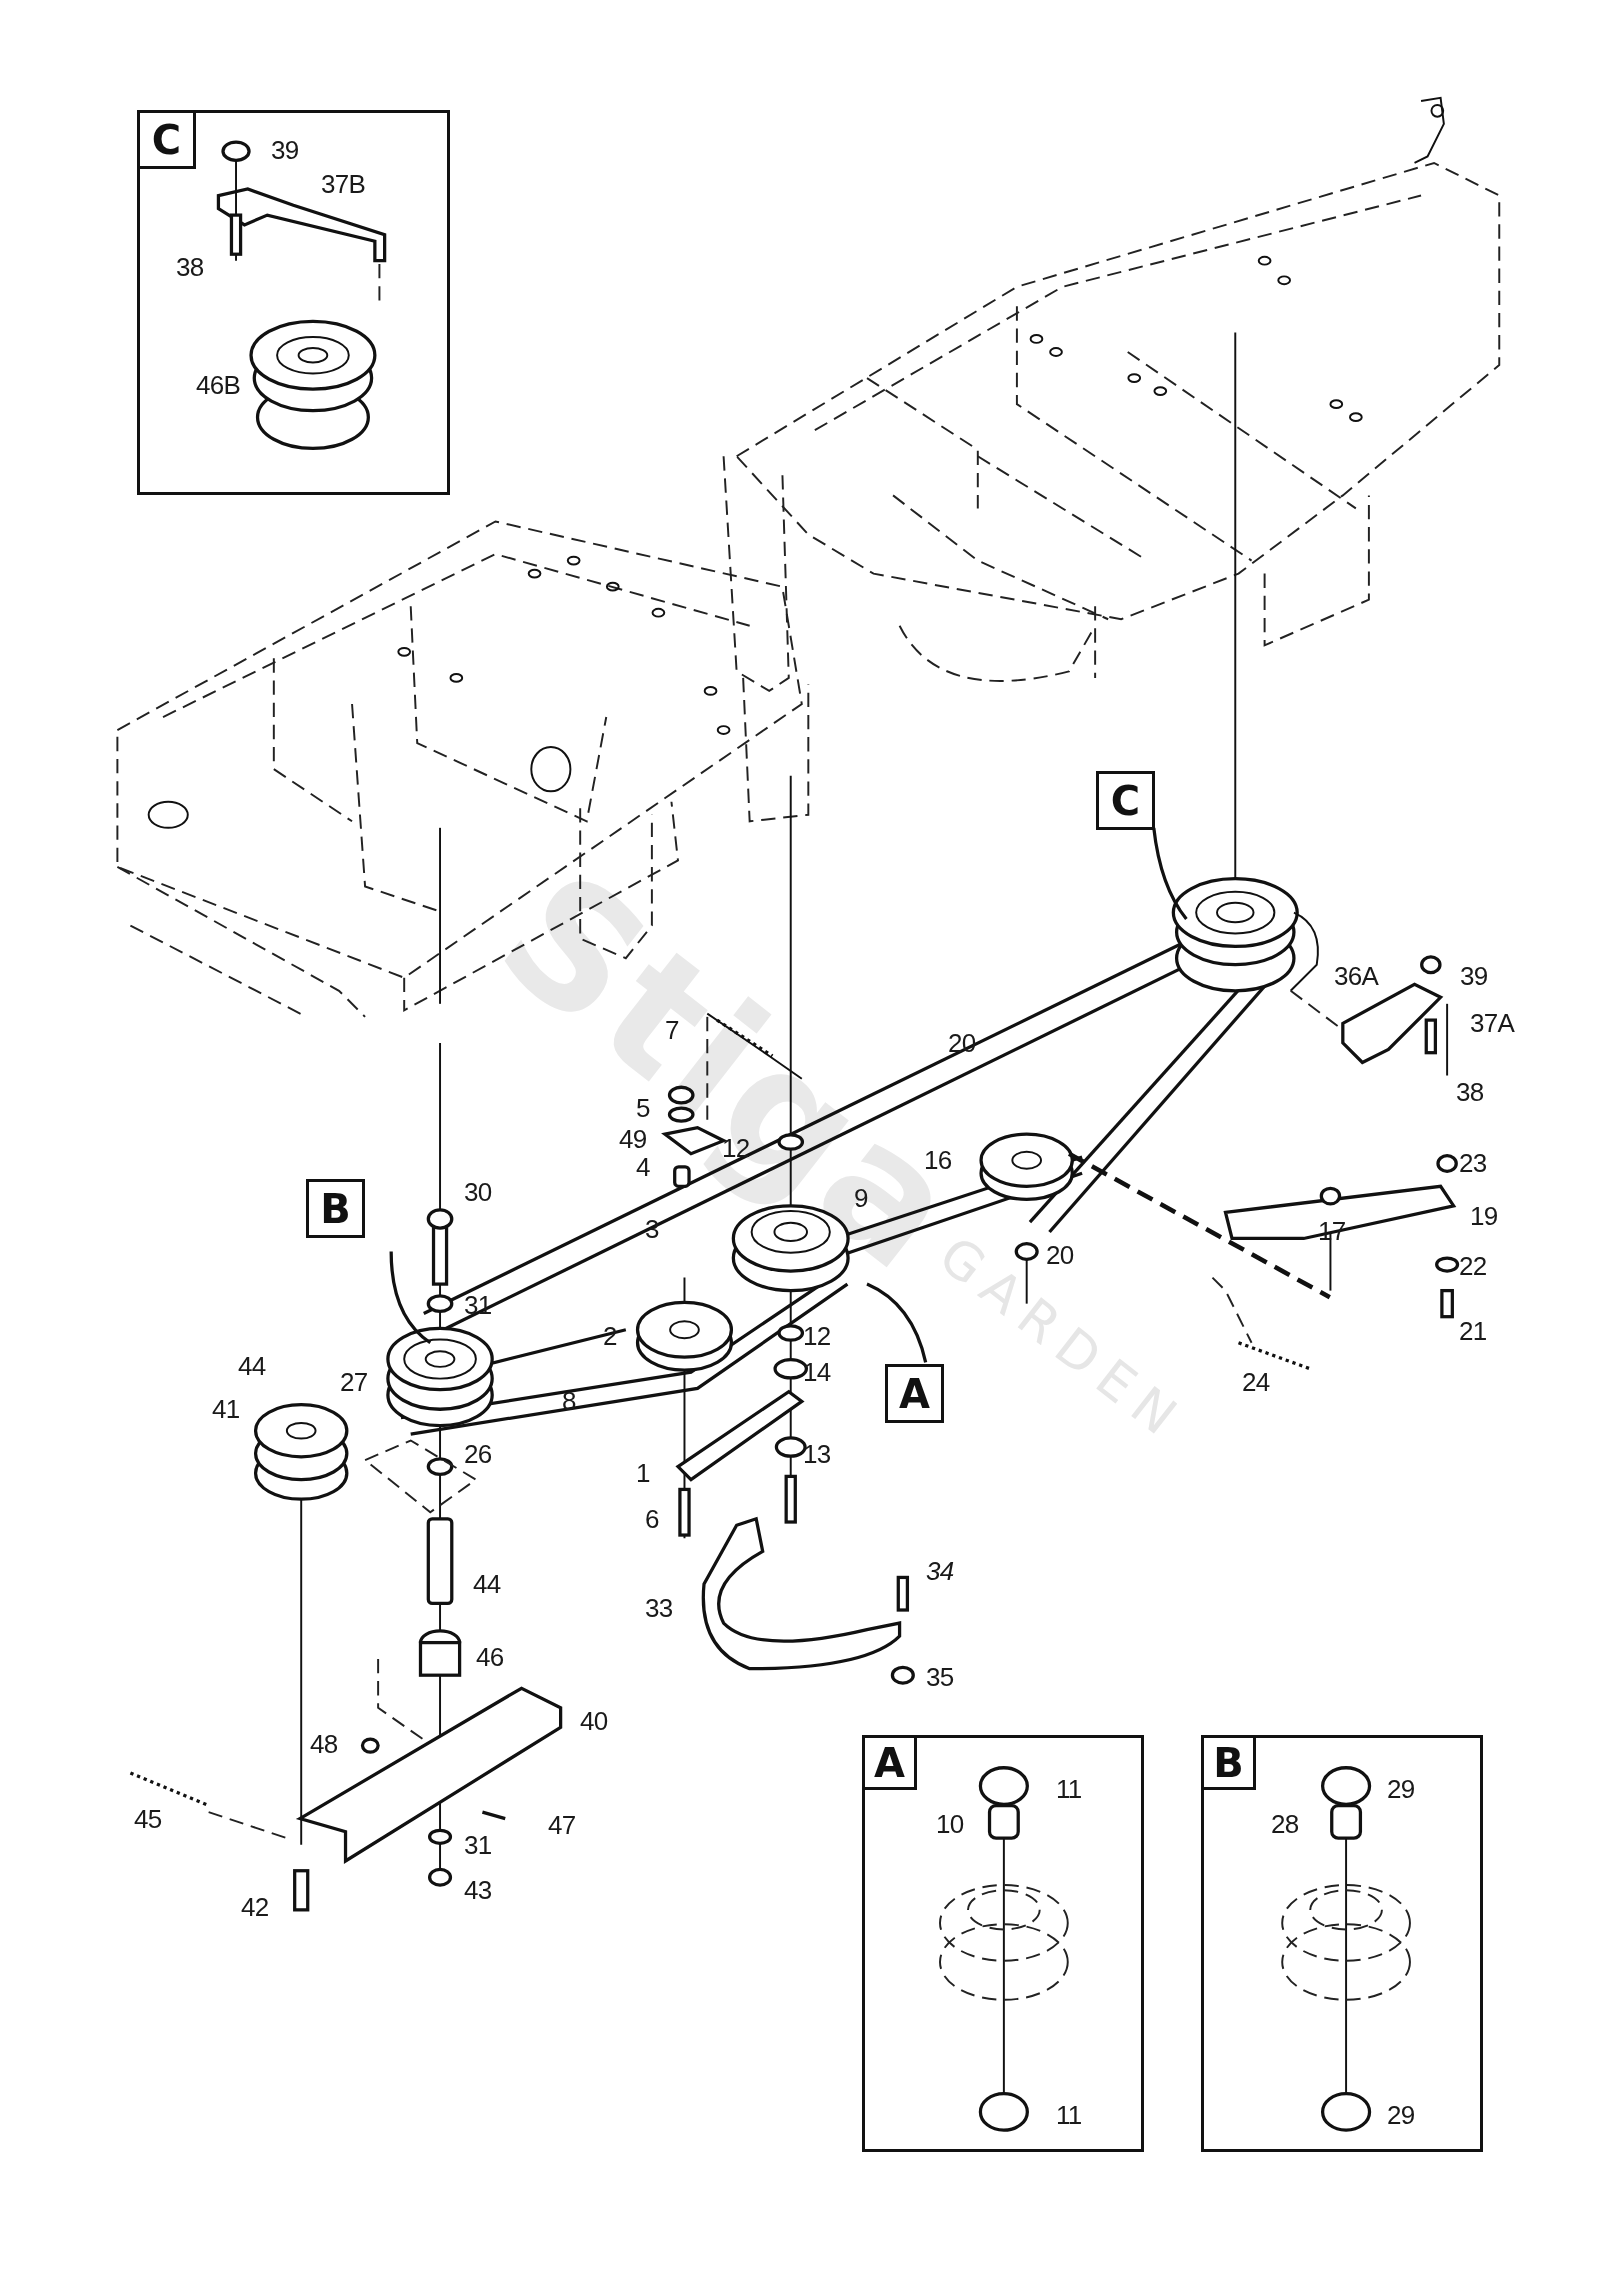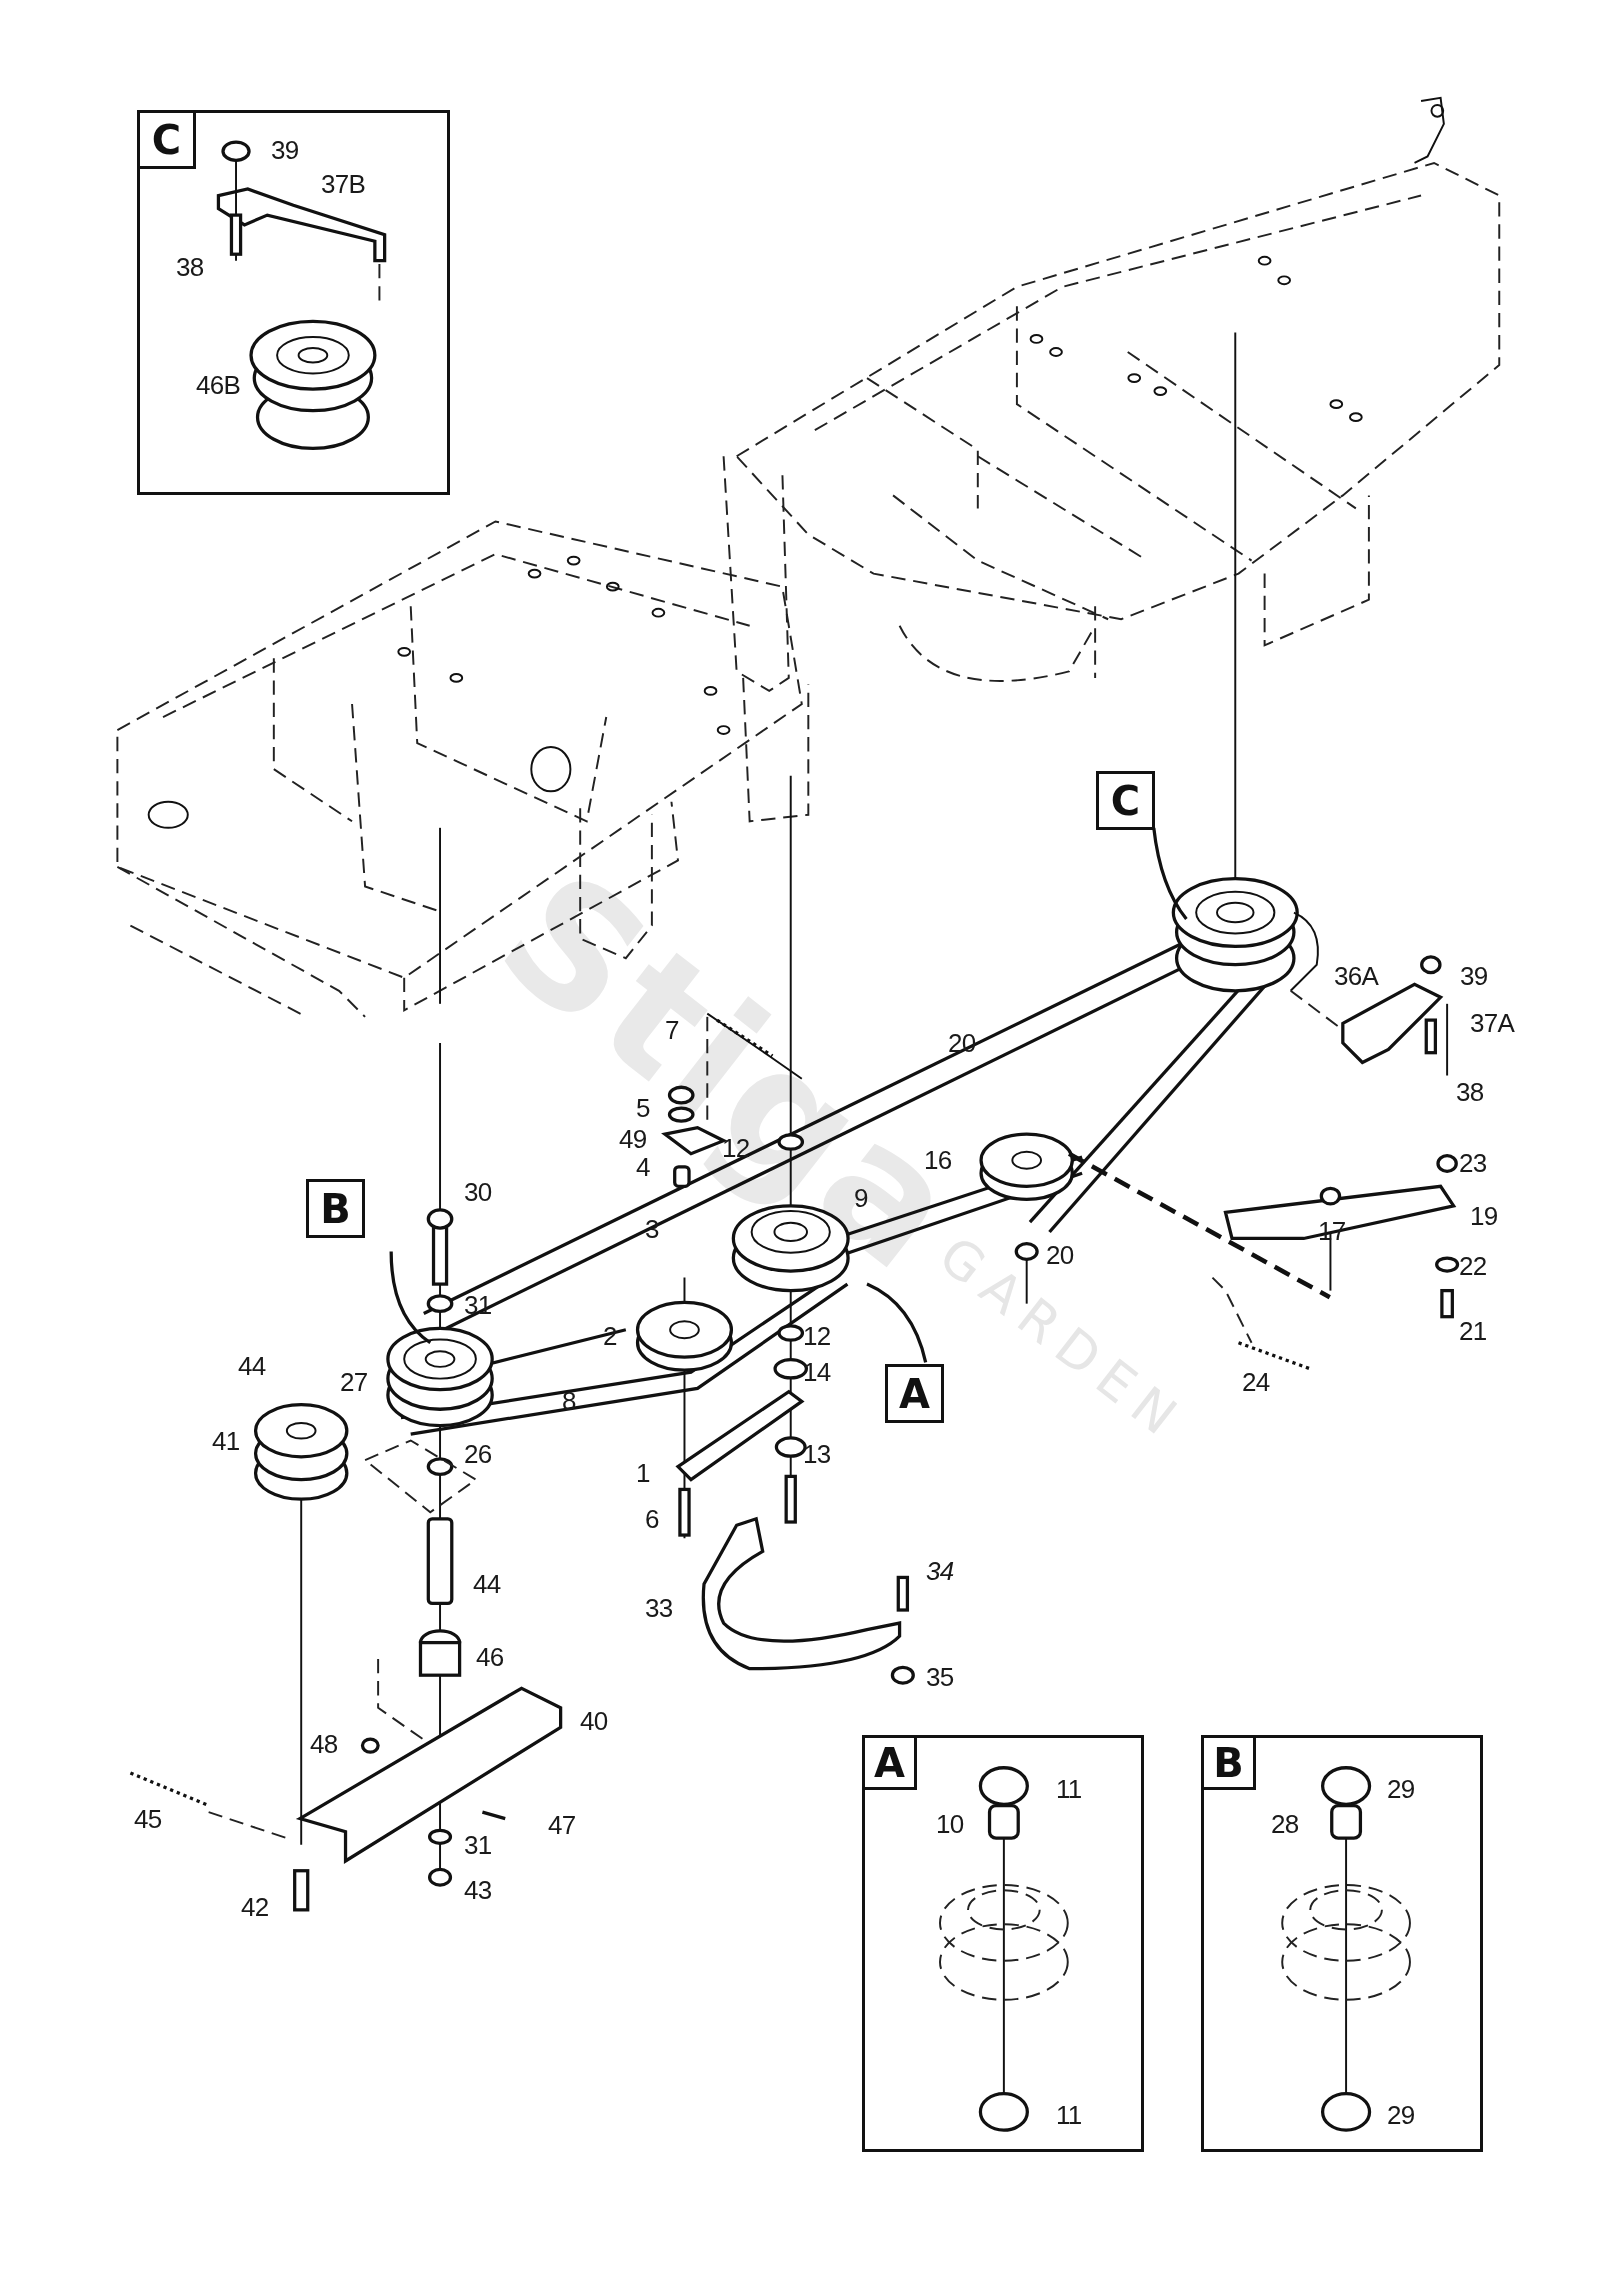--- a/index.html
+++ b/index.html
@@ -296,21 +296,21 @@
 <span class="lbl" style="left:1459px;top:1318px;">21</span>
 <span class="lbl" style="left:1242px;top:1369px;">24</span>
 <span class="lbl" style="left:464px;top:1179px;">30</span>
 <span class="lbl" style="left:464px;top:1292px;">31</span>
 <span class="lbl" style="left:340px;top:1341px;margin-top:28px;">27</span>
 <span class="lbl" style="left:603px;top:1323px;">2</span>
 <span class="lbl" style="left:803px;top:1323px;">12</span>
 <span class="lbl" style="left:803px;top:1359px;">14</span>
 <span class="lbl" style="left:562px;top:1388px;">8</span>
 <span class="lbl" style="left:238px;top:1353px;">44</span>
-<span class="lbl" style="left:212px;top:1428px;text-align:right;">41</span>
+<span class="lbl" style="left:212px;top:1396px;text-align:right;">41</span>
 <span class="lbl" style="left:464px;top:1441px;">26</span>
 <span class="lbl" style="left:636px;top:1460px;">1</span>
 <span class="lbl" style="left:803px;top:1441px;">13</span>
 <span class="lbl" style="left:645px;top:1506px;">6</span>
 <span class="lbl" style="left:473px;top:1571px;">44</span>
 <span class="lbl" style="left:926px;top:1558px;font-style:italic;">34</span>
 <span class="lbl" style="left:645px;top:1595px;">33</span>
 <span class="lbl" style="left:926px;top:1664px;">35</span>
 <span class="lbl" style="left:476px;top:1644px;">46</span>
 <span class="lbl" style="left:580px;top:1708px;">40</span>

